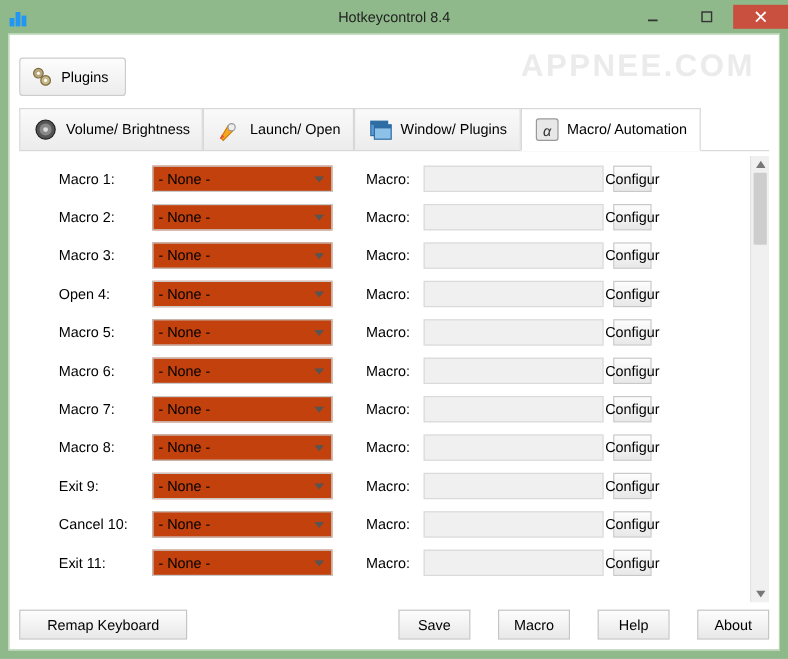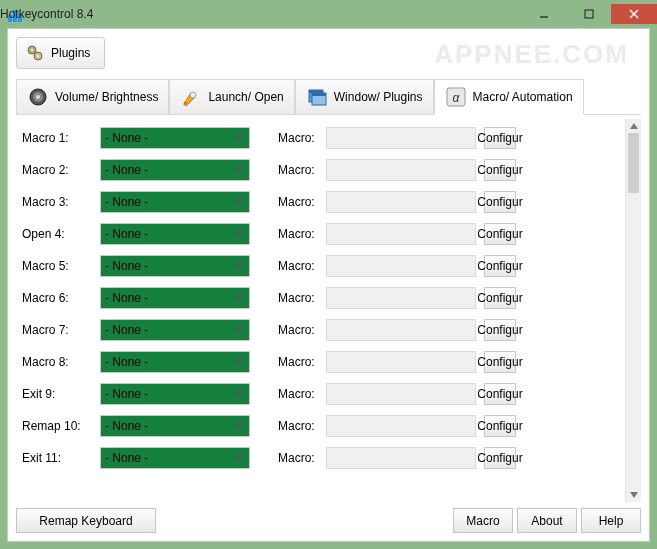--- a/index.html
+++ b/index.html
@@ -3,57 +3,57 @@
 <meta charset="utf-8">
 <style>
 * { box-sizing: border-box; margin: 0; padding: 0; font-family: "Segoe UI", Tahoma, sans-serif; font-size: 12px; }
 body { background: #8fb98a; width: 657px; height: 549px; overflow: hidden; }
 
 .window { width: 657px; height: 549px; background: #8fb98a; display: flex; flex-direction: column; }
 
 .titlebar { height: 28px; display: flex; align-items: center; position: relative; }
 .titlebar-icon { width: 16px; height: 16px; margin-left: 8px; display: flex; gap: 1px; align-items: flex-end; }
 .titlebar-icon span { width: 4px; background: #2196f3; display: inline-block; }
-.titlebar-title { position: absolute; left: 0; right: 0; text-align: left; color: #222; font-size: 12px; }
+.titlebar-title { position: absolute; left: 0; right: 0; text-align: center; color: #222; font-size: 12px; }
 .titlebar-controls { margin-left: auto; display: flex; }
 .titlebar-btn { width: 45px; height: 20px; display: flex; align-items: center; justify-content: center; color: #333; cursor: pointer; }
 .titlebar-btn.close { background: #c94f3f; color: #fff; width: 46px; height: 20px; }
 .titlebar-btn svg { display: block; }
 
 .client { flex: 1; margin: 0 7px 7px 7px; background: #fff; border: 1px solid #b8d4b4; display: flex; flex-direction: column; padding: 8px 8px 8px 8px; position: relative; }
 
 .watermark { position: absolute; top: 10px; right: 20px; font-size: 26px; font-weight: bold; color: #ebebeb; letter-spacing: 2px; z-index: 0; pointer-events: none; }
 
 .plugins-row { display: flex; z-index: 1; }
-.plugins-btn { display: flex; align-items: center; gap: 6px; padding: 5px 14px 5px 8px; border: 1px solid #ccc; background: linear-gradient(#fdfdfd, #ececec); border-radius: 3px; cursor: pointer; }
+.plugins-btn { display: flex; align-items: center; gap: 6px; padding: 5px 14px 5px 8px; border: 1px solid #ccc; background: linear-gradient(#fdfdfd, #ececec); border-radius: 3px; cursor: pointer; margin-top: 11px; }
 .plugins-icon { width: 20px; height: 20px; display: flex; align-items: center; justify-content: center; }
 
 .tabs-row { display: flex; margin-top: 10px; border-bottom: 1px solid #d8d8d8; z-index: 1; }
 .tab { display: flex; align-items: center; gap: 6px; padding: 6px 10px; border: 1px solid #d8d8d8; border-bottom: none; background: linear-gradient(#fafafa, #ececec); cursor: pointer; margin-right: 0; }
 .tab.active { background: #fff; border-bottom: 1px solid #fff; margin-bottom: -1px; border-top-width: 1px; position: relative; }
 .tab-icon { width: 22px; height: 22px; display: flex; align-items: center; justify-content: center; }
 
 .content-area { flex: 1; display: flex; overflow: hidden; margin-top: 4px; }
 .scroll-body { flex: 1; overflow: hidden; padding: 6px 6px 0 6px; }
 .macro-grid { display: flex; flex-direction: column; gap: 6px; }
-.macro-row { display: flex; align-items: center; gap: 8px; height: 26px; }
+.macro-row { display: flex; align-items: center; gap: 8px; height: 26px; margin-left: 27px; }
 .macro-lbl { width: 70px; }
 .macro-lbl2 { width: 40px; margin-left: 20px; }
-.dd { width: 150px; height: 22px; border: 1px solid #c8c8c8; background: #15803d; display: flex; align-items: center; padding: 0 4px; position: relative; cursor: pointer; }
+.dd { width: 150px; height: 22px; border: 1px solid #c8c8c8; background: #c2410c; display: flex; align-items: center; padding: 0 4px; position: relative; cursor: pointer; }
 .dd::after { content: ""; position: absolute; right: 6px; top: 8px; border-left: 4px solid transparent; border-right: 4px solid transparent; border-top: 5px solid #555; }
 .ro-field { width: 150px; height: 22px; border: 1px solid #dadada; background: #f0f0f0; }
 .cfg-btn { width: 32px; height: 22px; border: 1px solid #c8c8c8; background: linear-gradient(#fdfdfd, #e8e8e8); cursor: pointer; display: flex; align-items: center; justify-content: center; }
 
 .vscroll { width: 16px; background: #f0f0f0; border-left: 1px solid #e4e4e4; position: relative; }
 .vscroll-thumb { position: absolute; top: 14px; left: 2px; right: 2px; height: 60px; background: #cdcdcd; border-radius: 1px; }
 .vscroll-arrow { position: absolute; left: 0; right: 0; height: 14px; display: flex; align-items: center; justify-content: center; }
 .vscroll-arrow.up { top: 0; }
 .vscroll-arrow.down { bottom: 0; }
 
-.footer { display: flex; gap: 4px; margin-top: 6px; align-items: center; }
+.footer { display: flex; gap: 23px; margin-top: 6px; align-items: center; }
 .footer .spacer { flex: 1; }
 .footer-btn { height: 25px; border: 1px solid #c5c5c5; background: linear-gradient(#fdfdfd, #e8e8e8); cursor: pointer; display: flex; align-items: center; justify-content: center; padding: 0 10px; min-width: 60px; }
 .footer-btn.wide { min-width: 140px; }
 </style>
 </head>
 <body>
 
 <div class="window">
 
   <div class="titlebar">
@@ -221,21 +221,21 @@
             <div class="macro-row">
               <span class="macro-lbl">Exit 9:</span>
               <div class="dd">
                 <span>- None -</span>
               </div>
               <span class="macro-lbl2">Macro:</span>
               <div class="ro-field"></div>
               <div class="cfg-btn">Configur</div>
             </div>
             <div class="macro-row">
-              <span class="macro-lbl">Remap 10:</span>
+              <span class="macro-lbl">Cancel 10:</span>
               <div class="dd">
                 <span>- None -</span>
               </div>
               <span class="macro-lbl2">Macro:</span>
               <div class="ro-field"></div>
               <div class="cfg-btn">Configur</div>
             </div>
             <div class="macro-row">
               <span class="macro-lbl">Exit 11:</span>
               <div class="dd">
@@ -258,19 +258,20 @@
           <svg width="8" height="6">
               <polygon points="0,0 8,0 4,6" fill="#777"></polygon>
             </svg>
         </div>
       </div>
     </div>
 
     <div class="footer">
       <div class="footer-btn wide">Remap Keyboard</div>
       <div class="spacer"></div>
+      <div class="footer-btn">Save</div>
       <div class="footer-btn">Macro</div>
+      <div class="footer-btn">Help</div>
       <div class="footer-btn">About</div>
-      <div class="footer-btn">Help</div>
     </div>
 
   </div>
 </div>
 
 </body></html>

